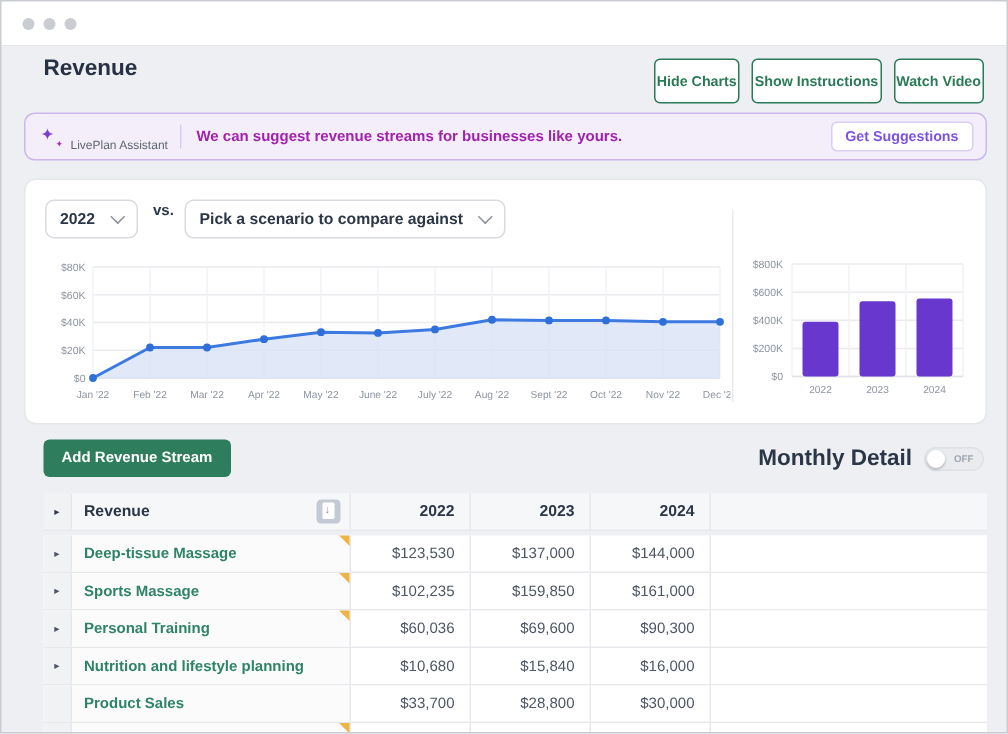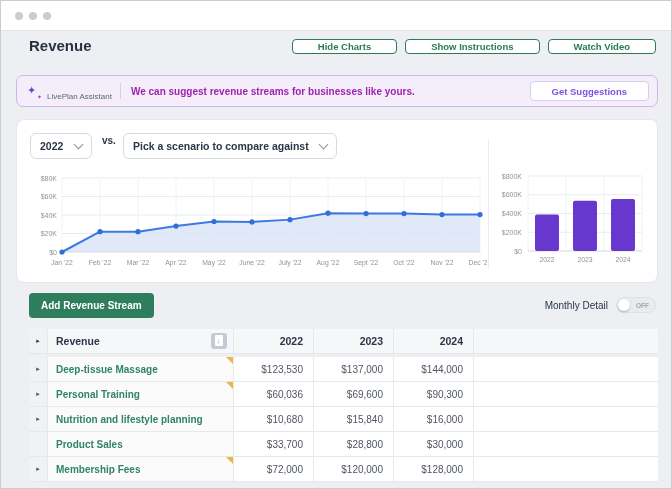--- a/index.html
+++ b/index.html
@@ -6,32 +6,32 @@
   body{font-family:"Liberation Sans","DejaVu Sans",sans-serif;}
   .screen{position:relative;width:672px;height:489px;box-sizing:border-box;
     border:1px solid #c9cdd2;background:#edeff2;overflow:hidden;}
   
   .topbar{position:absolute;left:0;top:0;width:100%;height:30px;background:#ffffff;
     border-bottom:1px solid #e5e7ea;box-sizing:border-box;display:flex;align-items:center;padding-left:14px;gap:6px;}
   .dot{width:8px;height:8px;border-radius:50%;background:#c9ccd1;}
   
   .page-title{position:absolute;left:28px;top:36px;font-size:15px;font-weight:bold;color:#273143;}
   .hdr-actions{position:absolute;right:15px;top:38px;display:flex;gap:8px;}
-  .btn-outline{height:15px;display:flex;align-items:center;padding:0 25px;background:#fff;
+  .btn-outline{height:30px;display:flex;align-items:center;padding:0 1px;background:#fff;
     border:1.4px solid #2a7a58;border-radius:4px;color:#2a7a58;font-size:9.5px;font-weight:bold;cursor:pointer;}
   
   .banner{position:absolute;left:15px;top:74px;width:642px;height:32px;box-sizing:border-box;
     background:#f4eefb;border:1px solid #cbb7ee;border-radius:7px;display:flex;align-items:center;padding:0 8px 0 10px;}
   .sparkle{position:relative;width:14px;height:14px;margin-right:6px;}
   .sparkle .big{position:absolute;left:0;top:-1px;color:#7a3bdc;font-size:11px;line-height:14px;}
   .sparkle .small{position:absolute;right:-1px;bottom:-2px;color:#b02fb5;font-size:6px;line-height:6px;}
   .brand{font-size:8px;color:#5f6672;margin-right:8px;white-space:nowrap;margin-top:10px;}
   .banner-divider{width:1px;height:16px;background:#d9cbf1;margin-right:10px;}
   .banner-msg{font-size:10px;font-weight:bold;color:#a122ad;flex:1;}
-  .btn-suggest{height:20px;display:flex;align-items:center;padding:0 21px;background:#fff;
+  .btn-suggest{height:20px;display:flex;align-items:center;padding:0 9px;background:#fff;
     border:1px solid #d9cdf4;border-radius:4px;color:#7b52e3;font-size:9.5px;font-weight:bold;cursor:pointer;}
   
   .chart-card{position:absolute;left:15px;top:118px;width:642px;height:164px;box-sizing:border-box;
     background:#fff;border:1px solid #e4e6ea;border-radius:8px;}
   .dd{position:absolute;height:26px;background:#fff;border:1px solid #d7dade;border-radius:6px;
     display:flex;align-items:center;justify-content:space-between;padding:0 9px;box-sizing:border-box;
     font-size:10.5px;font-weight:bold;color:#2b3647;cursor:pointer;}
   .dd-year{left:13px;top:13px;width:62px;}
   .vs-label{position:absolute;left:85px;top:15px;font-size:10px;font-weight:bold;color:#2b3647;}
   .dd-scenario{left:106px;top:13px;width:214px;}
@@ -39,21 +39,21 @@
     transform:rotate(45deg);margin-top:-3px;margin-left:8px;flex:0 0 auto;}
   .line-chart-svg{position:absolute;left:12px;top:50px;}
   .card-vdivider{position:absolute;left:471px;top:20px;width:1px;height:128px;background:#e9ebee;}
   .bar-chart-svg{position:absolute;left:475px;top:40px;}
   .tick-label{font-size:7px;fill:#8d94a0;}
   .axis-label{font-size:6.8px;fill:#8d94a0;}
   
   .btn-add{position:absolute;left:28px;top:292px;height:25px;display:flex;align-items:center;
     padding:12px 12px;background:#2e7d5c;border:none;border-radius:4px;color:#fff;font-size:10px;font-weight:bold;cursor:pointer;}
   .monthly{position:absolute;right:15px;top:296px;display:flex;align-items:center;gap:8px;}
-  .monthly-label{font-size:10px;font-weight:normal;color:#2b3647;}
+  .monthly-label{font-size:15px;font-weight:bold;color:#2b3647;}
   .toggle{position:relative;width:40px;height:16px;background:#e9ebee;border:1px solid #dde0e4;
     border-radius:9px;box-sizing:border-box;cursor:pointer;}
   .knob{position:absolute;left:1px;top:1px;width:12px;height:12px;background:#fff;border-radius:50%;
     box-shadow:0 1px 2px rgba(0,0,0,.25);}
   .toggle-text{position:absolute;right:6px;top:4px;font-size:6.5px;font-weight:bold;color:#a0a7b1;}
   
   .rev-table{position:absolute;left:28px;top:328px;width:629px;}
   .t-row{display:flex;height:24px;border-bottom:1px solid #e6e8eb;background:#fff;}
   .t-row.t-head{background:#f6f7f9;margin-bottom:3px;}
   .c-caret{width:18px;flex:0 0 18px;background:#f1f2f4;border-right:1px solid #e6e8eb;
@@ -224,20 +224,31 @@
             <span class="flag"></span>
           </div>
           <div class="c-val">$123,530</div>
           <div class="c-val">$137,000</div>
           <div class="c-val">$144,000</div>
           <div class="c-fill"></div>
         </div>
         <div class="t-row">
           <div class="c-caret">▸</div>
           <div class="c-name">
+            <span class="row-name">Sports Massage</span>
+            <span class="flag"></span>
+          </div>
+          <div class="c-val">$102,235</div>
+          <div class="c-val">$159,850</div>
+          <div class="c-val">$161,000</div>
+          <div class="c-fill"></div>
+        </div>
+        <div class="t-row">
+          <div class="c-caret">▸</div>
+          <div class="c-name">
             <span class="row-name">Personal Training</span>
             <span class="flag"></span>
           </div>
           <div class="c-val">$60,036</div>
           <div class="c-val">$69,600</div>
           <div class="c-val">$90,300</div>
           <div class="c-fill"></div>
         </div>
         <div class="t-row">
           <div class="c-caret">▸</div>

